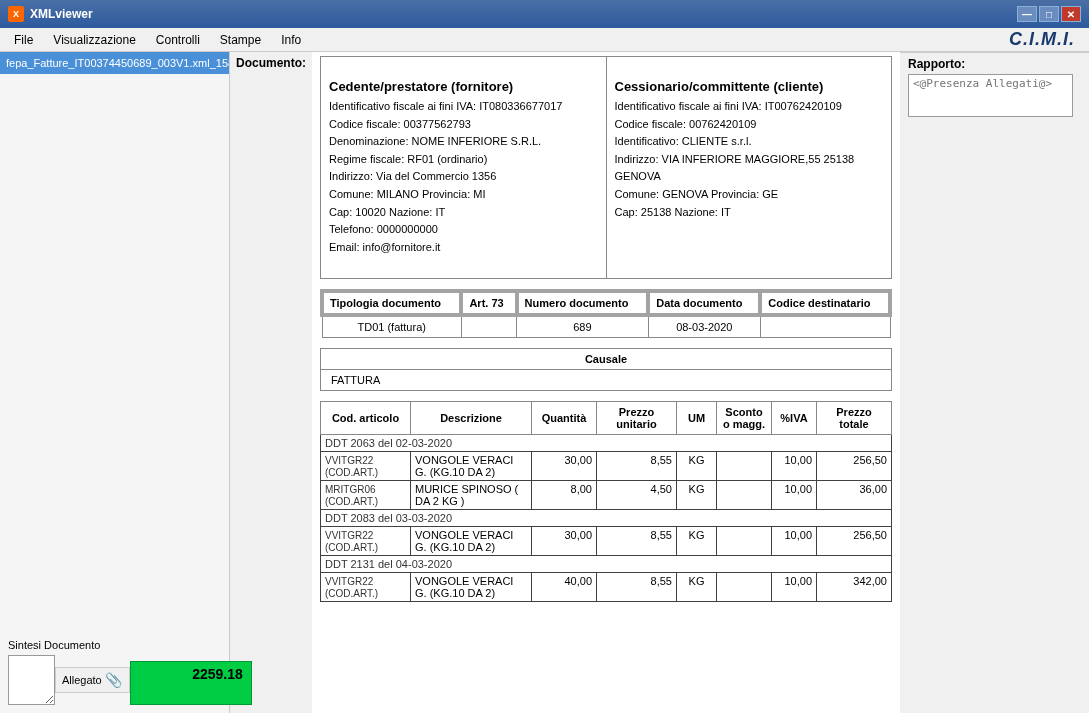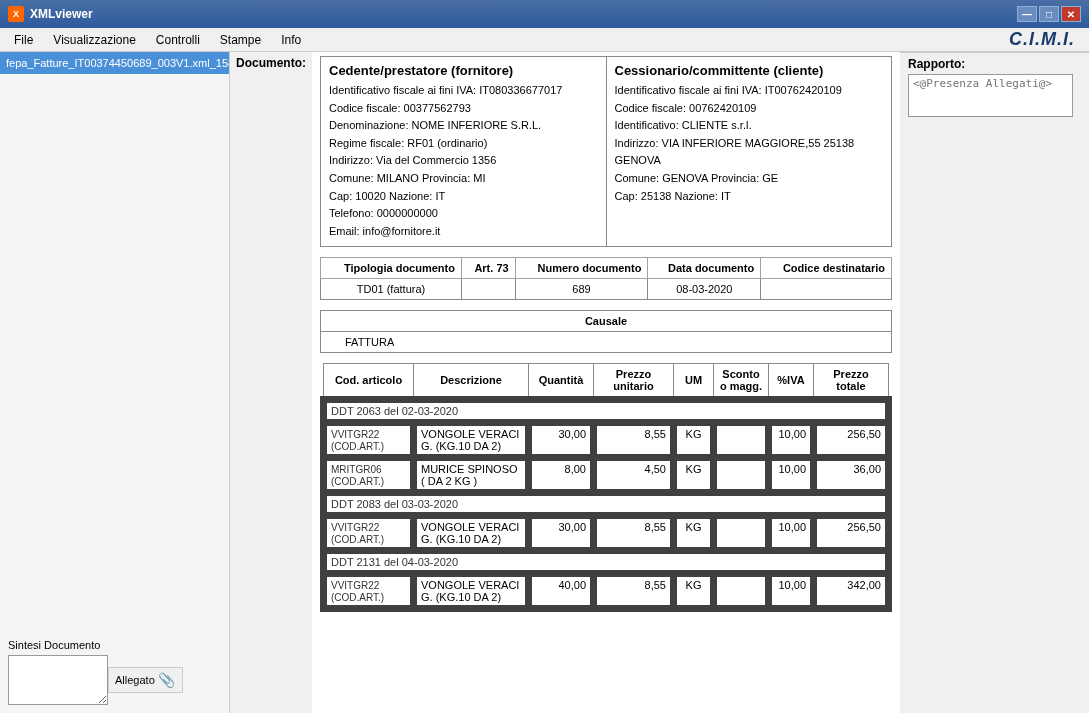--- a/index.html
+++ b/index.html
@@ -170,46 +170,46 @@
     }
     
     .parties-table {
       width: 100%;
       border-collapse: collapse;
       margin-bottom: 10px;
       border: 1px solid #888;
     }
     .parties-table td {
       border: 1px solid #888;
-      padding: 6px 8px;
+      padding: 22px 8px;
       vertical-align: top;
       width: 50%;
     }
     .party-title {
       font-weight: bold;
       font-size: 13px;
       margin-bottom: 4px;
     }
     .party-info {
       font-size: 11px;
       line-height: 1.6;
     }
     
     .doc-info-table {
       width: 100%;
       border-collapse: collapse;
       margin-bottom: 10px;
     }
     .doc-info-table th {
       background: white;
-      border: 1px solid #a3a3a3;
+      border: 4px solid #a3a3a3;
       padding: 4px 6px;
       font-size: 11px;
       font-weight: bold;
-      text-align: right;
+      text-align: left;
     }
     .doc-info-table td {
       border: 1px solid #888;
       padding: 4px 6px;
       font-size: 11px;
       text-align: center;
     }
     
     .causale-table {
       width: 100%;
@@ -219,39 +219,39 @@
     .causale-table th {
       background: white;
       border: 1px solid #888;
       padding: 4px 6px;
       font-size: 11px;
       font-weight: bold;
       text-align: center;
     }
     .causale-table td {
       border: 1px solid #888;
-      padding: 4px 24px;
+      padding: 4px 10px;
       font-size: 11px;
     }
     
     .items-table {
       width: 100%;
       border-collapse: collapse;
       margin-bottom: 10px;
     }
     .items-table th {
       background: white;
       border: 1px solid #888;
       padding: 4px 4px;
       font-size: 11px;
       font-weight: bold;
       text-align: center;
     }
     .items-table td {
-      border: 7px solid #404040;
+      border: 1px solid #404040;
       padding: 2px 4px;
       font-size: 11px;
       vertical-align: top;
       margin-left: 8px;
     }
     .items-table td.num {
       text-align: right;
     }
     .items-table td.center {
       text-align: center;
@@ -330,20 +330,21 @@
       <div class="sintesi-label">Sintesi Documento</div>
       <div class="sintesi-box">
         <div style="display:flex;flex-direction:row;flex:1;">
           <textarea class="sintesi-text-area" style=""></textarea>
           <div style="display:flex;align-items:center;gap:6px;">
             <button class="allegato-btn">
               <span>Allegato</span>
               <span style="font-size:14px;">📎</span>
             </button>
           </div>
+          <div class="total-value">2259.18</div>
         </div>
       </div>
     </div>
   </div>
 
   <div class="content-area">
     <div class="documento-label">Documento:</div>
 
     <div class="documento-scroll">
 

